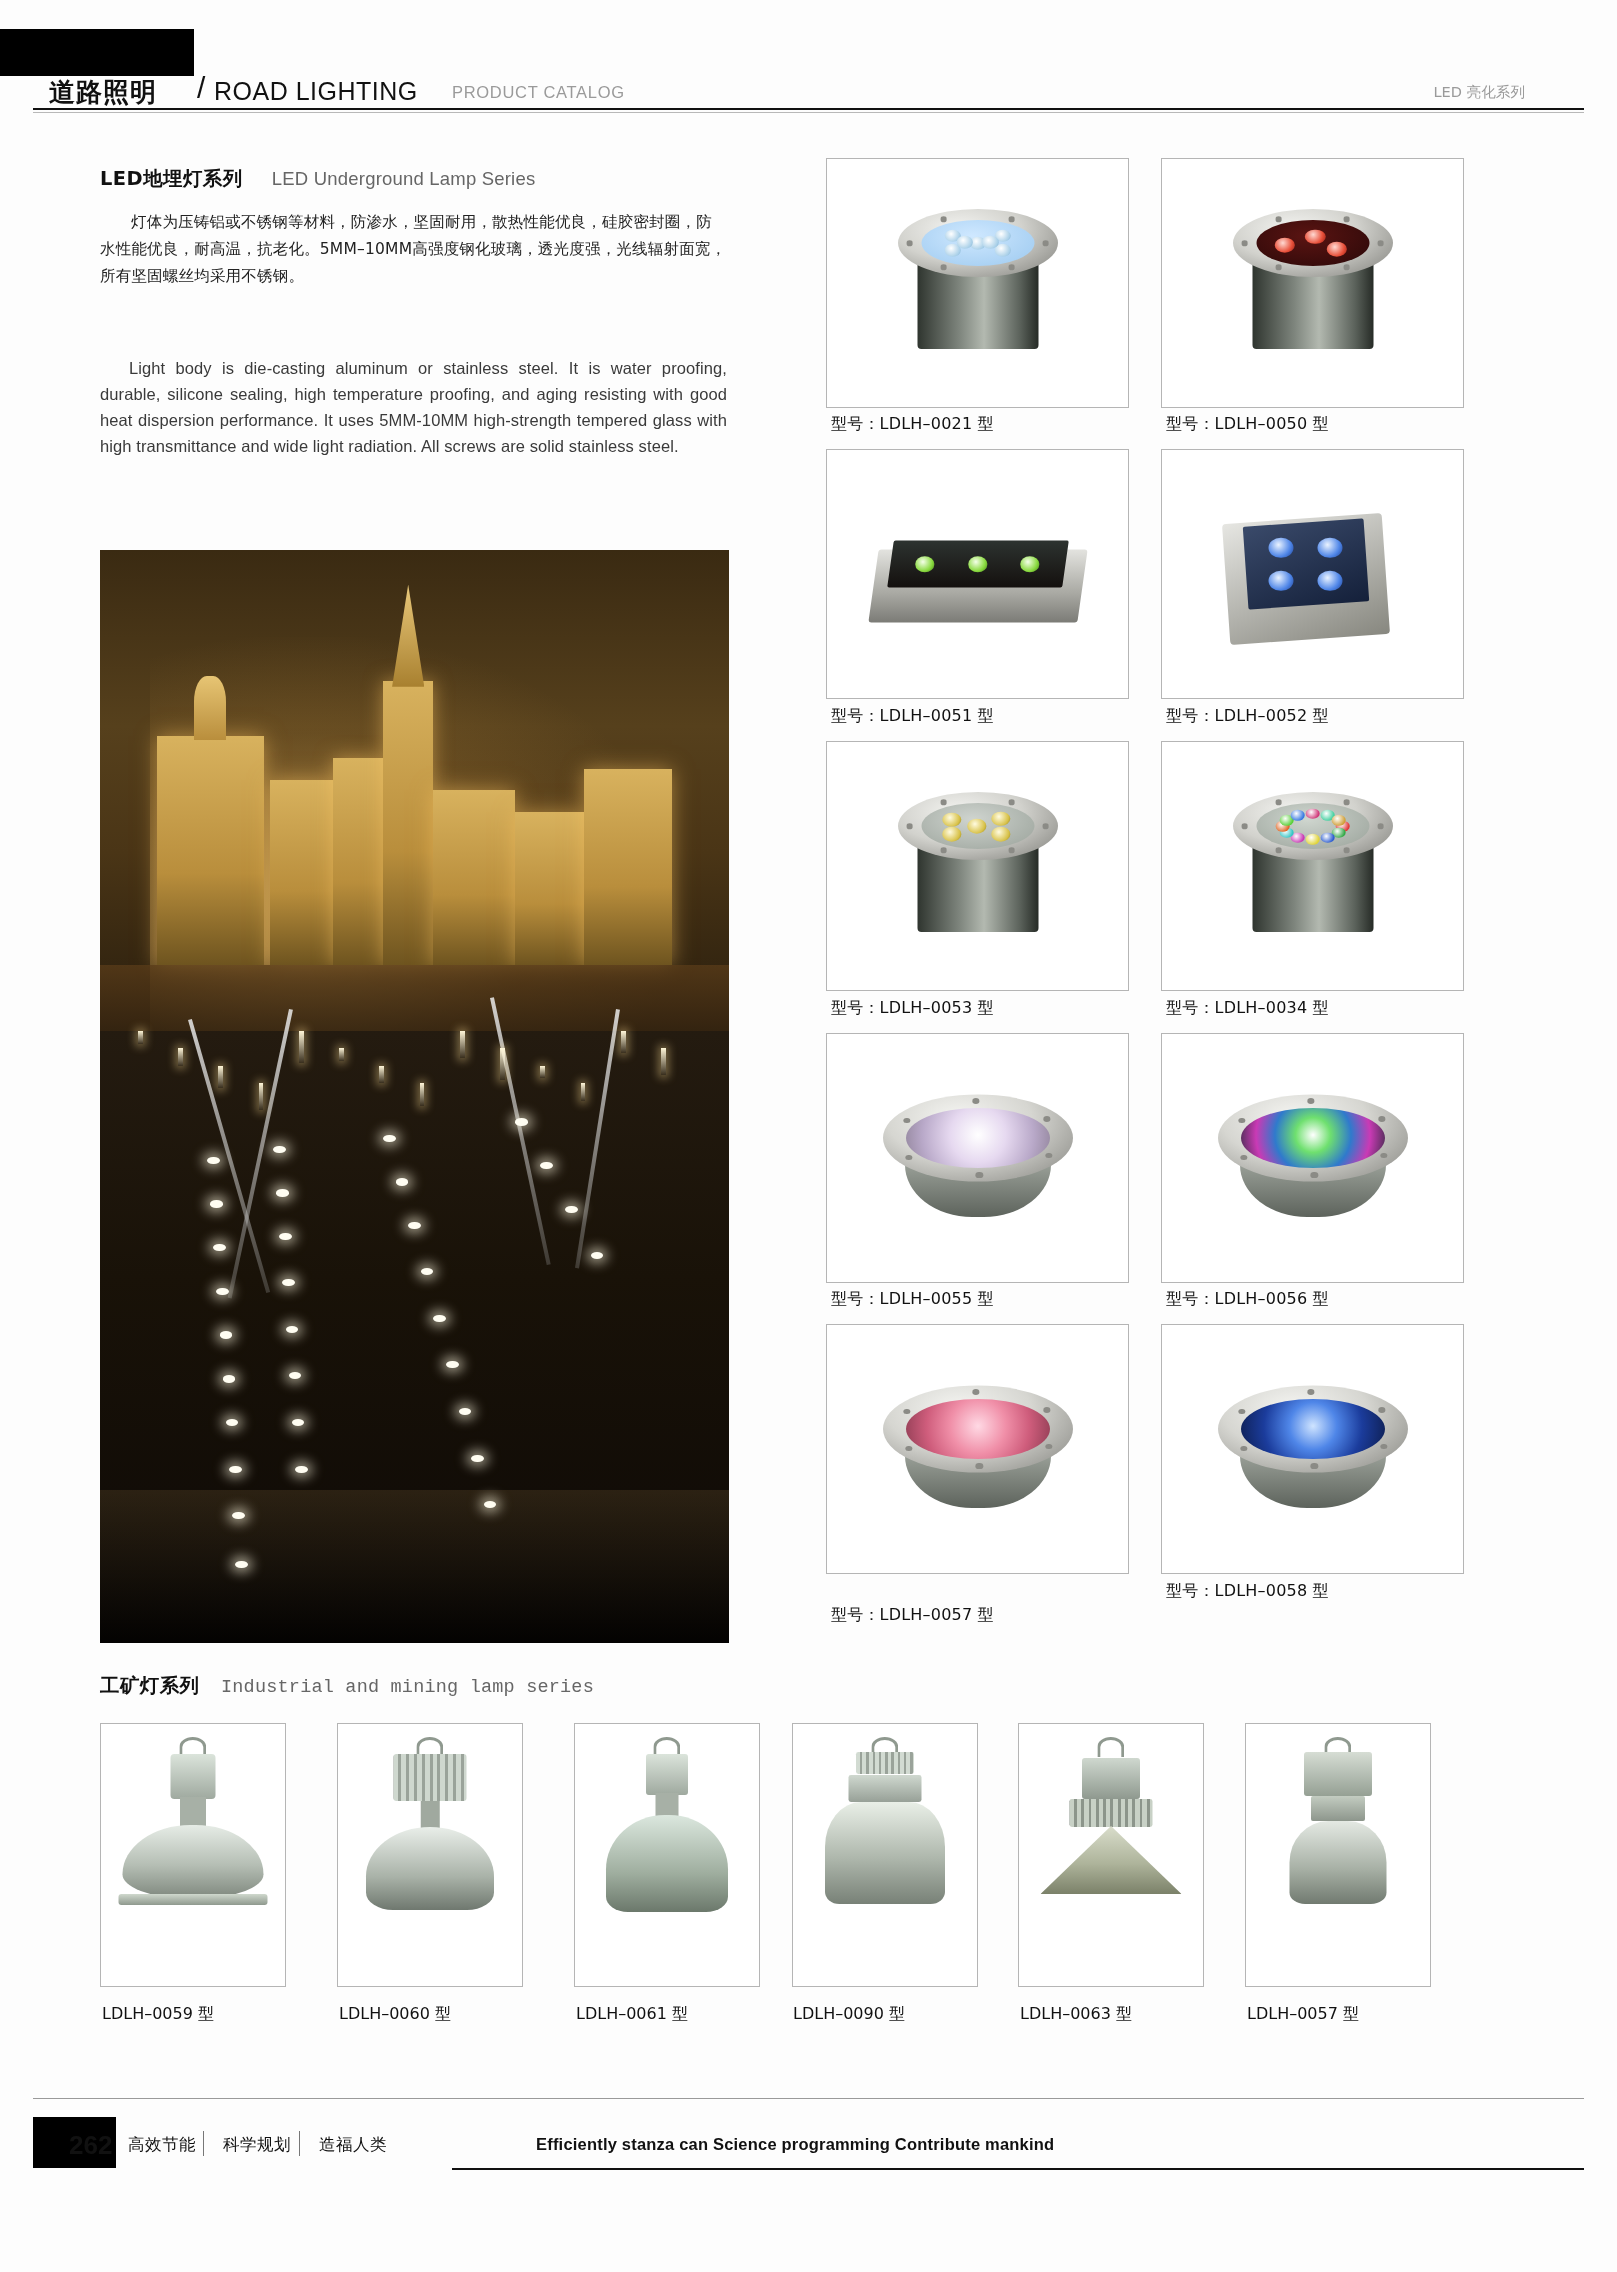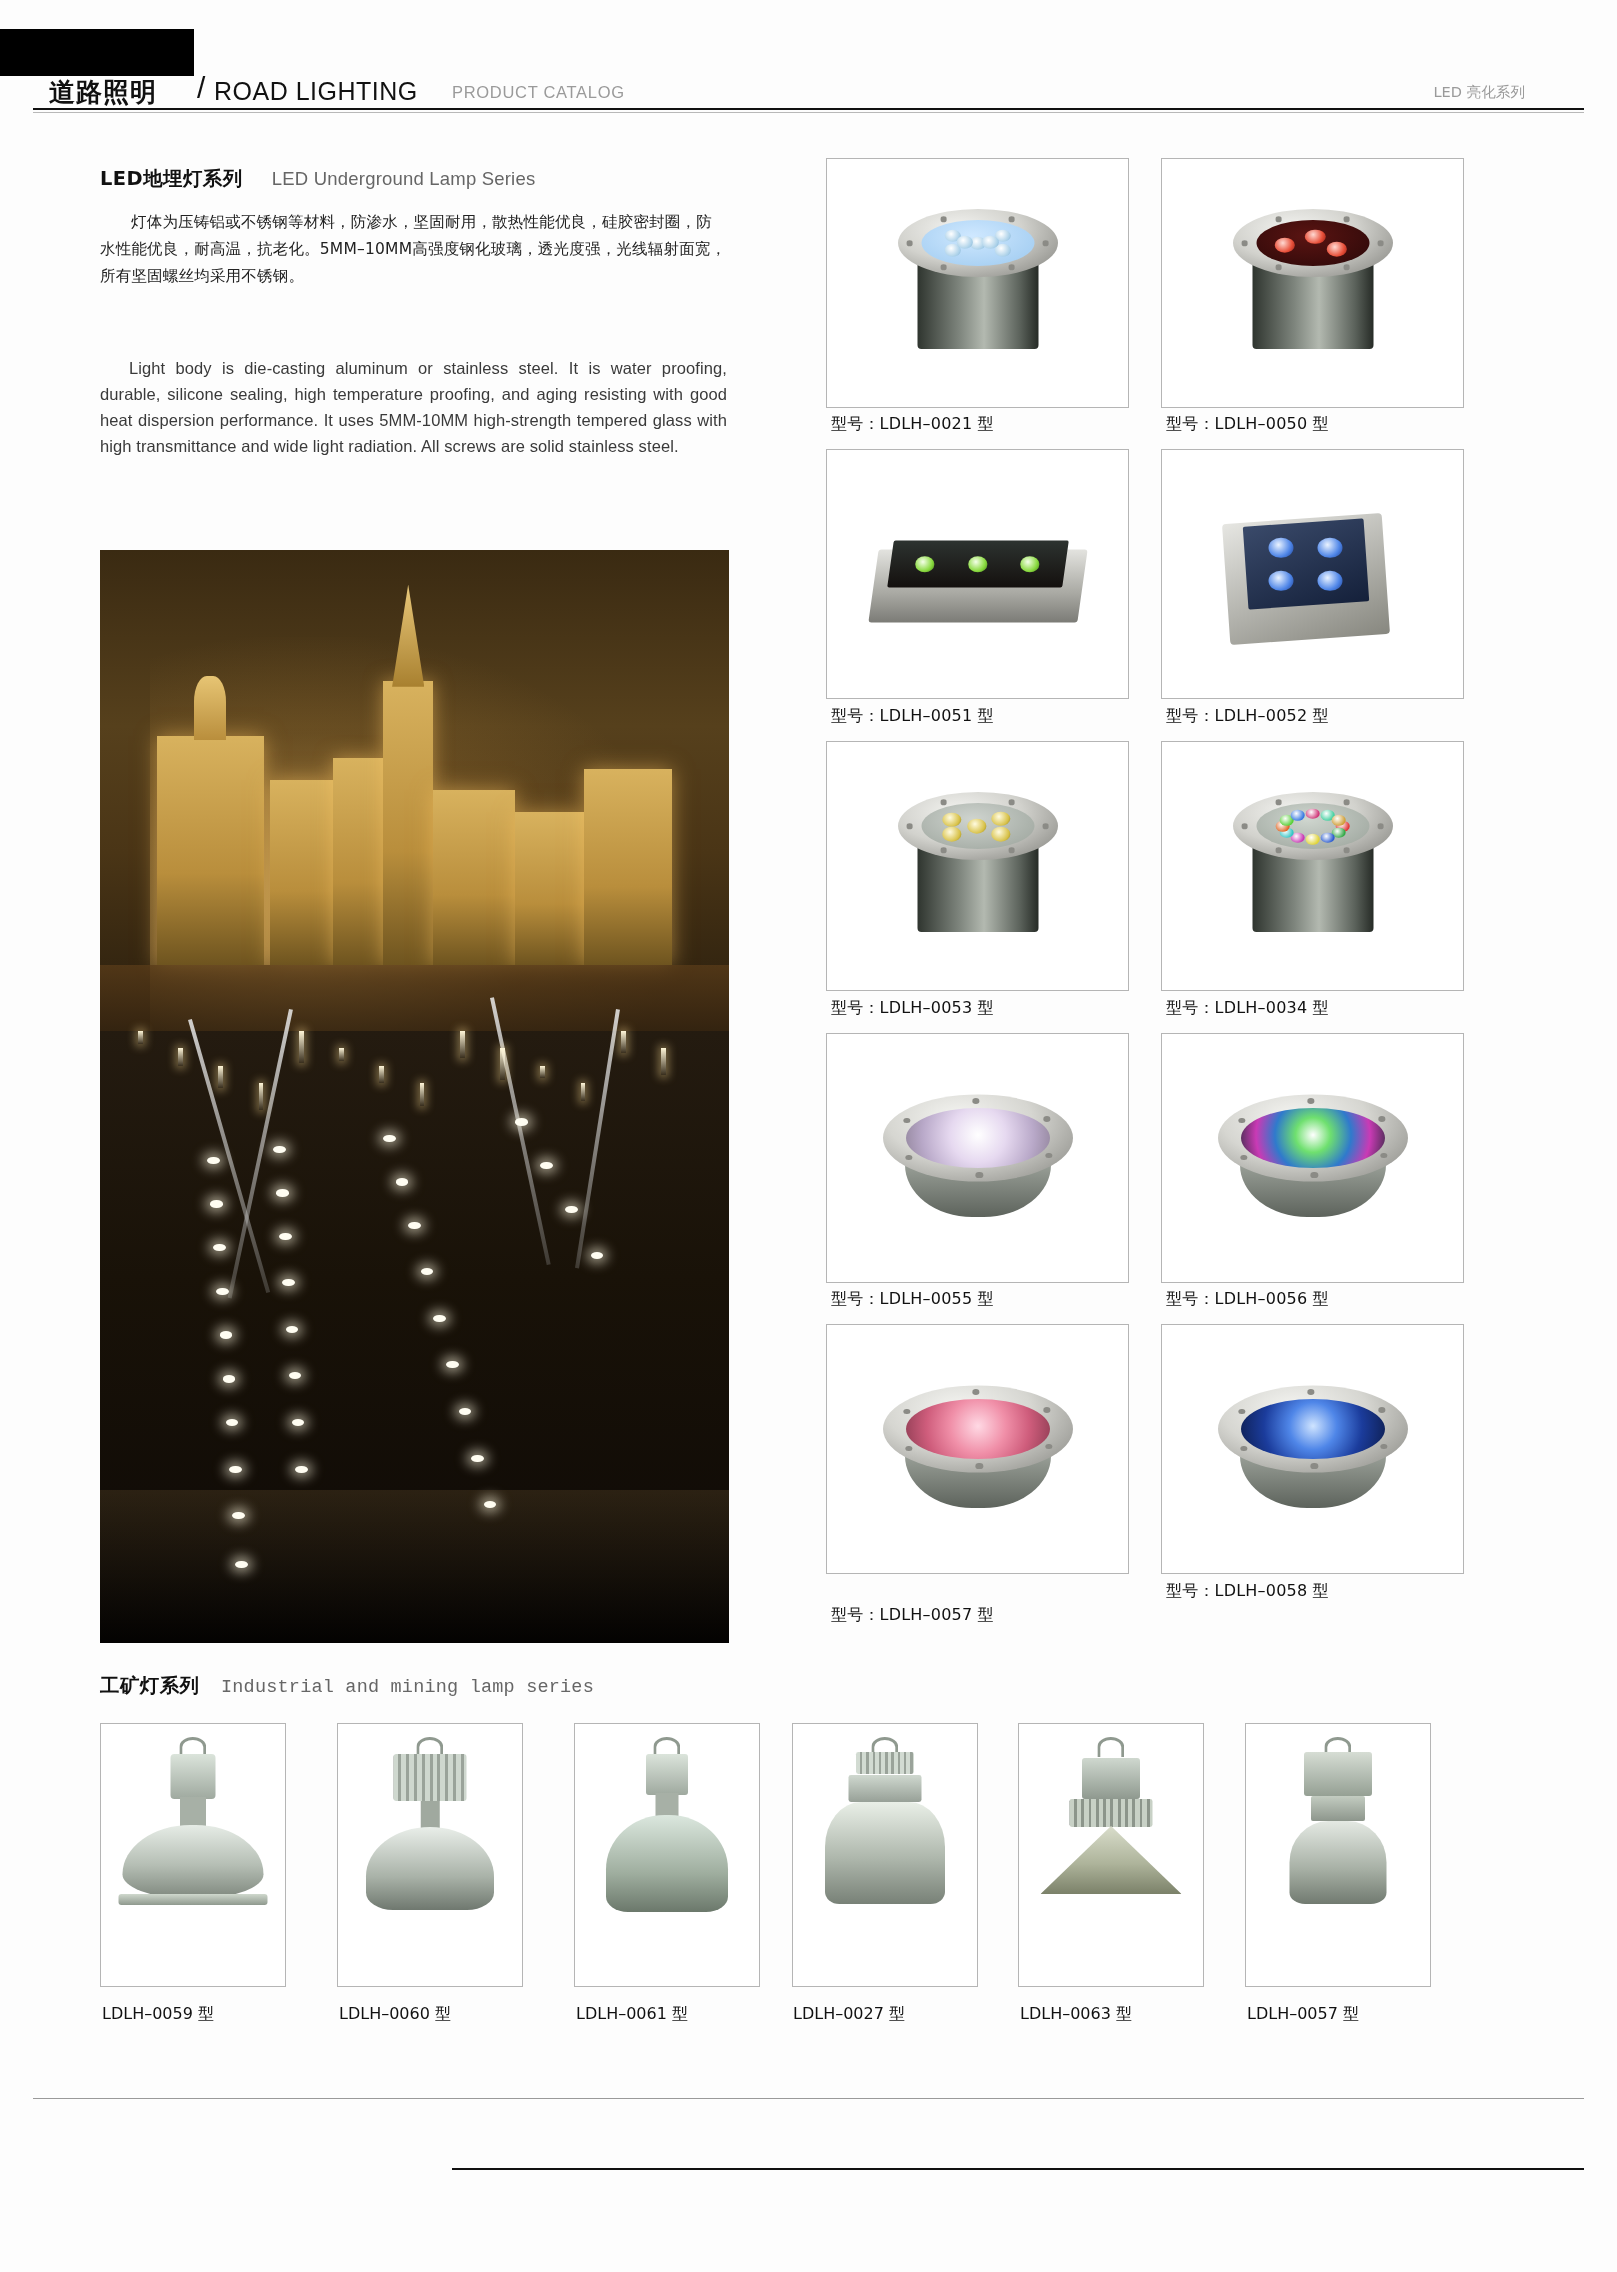--- a/index.html
+++ b/index.html
@@ -592,21 +592,21 @@
       </div>
       <div class="ind-caption" style="left: 576px;">LDLH–0061 型</div>
       <div class="ind-box" style="left: 792px;">
         <div class="ind-art">
           <div style="position: absolute; left: 50%; top: 12.6px; transform: translateX(-50%); width: 21.4px; height: 17.5px; border-top: 3.9px solid rgb(143, 153, 143); border-right: 3.9px solid rgb(143, 153, 143); border-bottom: none; border-left: 3.9px solid rgb(143, 153, 143); border-image: initial; border-radius: 50% 50% 0px 0px;"></div>
           <div style="position: absolute; left: 50%; top: 28px; transform: translateX(-50%); width: 58px; height: 22.4px; background: repeating-linear-gradient(90deg, rgb(210, 219, 210) 0px, rgb(210, 219, 210) 3.9px, rgb(154, 163, 154) 3.9px, rgb(154, 163, 154) 6.3px); border-radius: 2.4px;"></div>
           <div style="position: absolute; left: 50%; top: 51px; transform: translateX(-50%); width: 73px; height: 27px; background: linear-gradient(rgb(207, 216, 207), rgb(151, 160, 151)); border-radius: 2.4px;"></div>
           <div style="position: absolute; left: 50%; top: 78px; transform: translateX(-50%); width: 120px; height: 102px; background: linear-gradient(rgb(233, 239, 231) 0%, rgb(174, 183, 172) 55%, rgb(120, 129, 119) 100%); border-radius: 30% 30% 12% 12% / 44% 44% 12% 12%;"></div>
         </div>
       </div>
-      <div class="ind-caption" style="left: 793px;">LDLH–0027 型</div>
+      <div class="ind-caption" style="left: 793px;">LDLH–0090 型</div>
       <div class="ind-box" style="left: 1018px;">
         <div class="ind-art">
           <div style="position: absolute; left: 50%; top: 12.6px; transform: translateX(-50%); width: 21.4px; height: 17.5px; border-top: 3.9px solid rgb(143, 153, 143); border-right: 3.9px solid rgb(143, 153, 143); border-bottom: none; border-left: 3.9px solid rgb(143, 153, 143); border-image: initial; border-radius: 50% 50% 0px 0px;"></div>
           <div style="position: absolute; left: 50%; top: 34px; transform: translateX(-50%); width: 58px; height: 41px; background: linear-gradient(rgb(207, 216, 207), rgb(143, 153, 143)); border-radius: 2.9px;"></div>
           <div style="position: absolute; left: 50%; top: 75px; transform: translateX(-50%); width: 83px; height: 28px; background: repeating-linear-gradient(90deg, rgb(200, 209, 198) 0px, rgb(200, 209, 198) 4.4px, rgb(140, 149, 139) 4.4px, rgb(140, 149, 139) 7.3px); border-radius: 2.4px;"></div>
           <div style="position: absolute; left: 50%; top: 102px; transform: translateX(-50%); width: 141px; height: 68px; background: linear-gradient(rgb(217, 221, 203) 0%, rgb(174, 180, 155) 55%, rgb(123, 129, 105) 100%); clip-path: polygon(50% 0px, 100% 100%, 0px 100%);"></div>
         </div>
       </div>
       <div class="ind-caption" style="left: 1020px;">LDLH–0063 型</div>
       <div class="ind-box" style="left: 1245px;">
@@ -614,16 +614,26 @@
           <div style="position: absolute; left: 50%; top: 12.6px; transform: translateX(-50%); width: 21.4px; height: 17.5px; border-top: 3.9px solid rgb(143, 153, 143); border-right: 3.9px solid rgb(143, 153, 143); border-bottom: none; border-left: 3.9px solid rgb(143, 153, 143); border-image: initial; border-radius: 50% 50% 0px 0px;"></div>
           <div style="position: absolute; left: 50%; top: 28px; transform: translateX(-50%); width: 68px; height: 44px; background: linear-gradient(rgb(214, 221, 212), rgb(149, 160, 148)); border-radius: 2.9px;"></div>
           <div style="position: absolute; left: 50%; top: 72px; transform: translateX(-50%); width: 54px; height: 25px; background: linear-gradient(rgb(195, 204, 193), rgb(141, 150, 140)); border-radius: 1.9px;"></div>
           <div style="position: absolute; left: 50%; top: 97px; transform: translateX(-50%); width: 97px; height: 83px; background: linear-gradient(rgb(228, 233, 227) 0%, rgb(167, 176, 165) 58%, rgb(113, 122, 112) 100%); border-radius: 40% 40% 16% 16% / 50% 50% 14% 14%;"></div>
         </div>
       </div>
       <div class="ind-caption" style="left: 1247px;">LDLH–0057 型</div>
     </div>
 
   <div class="footer-rule-top"></div>
+  <div class="footer">
+    <div class="footer-black"></div>
+    <div class="page-num">262</div>
+    <div class="footer-cn" style="left:95px;">高效节能</div>
+    <div class="footer-sep" style="left:170px;"></div>
+    <div class="footer-cn" style="left:190px;">科学规划</div>
+    <div class="footer-sep" style="left:266px;"></div>
+    <div class="footer-cn" style="left:286px;">造福人类</div>
+    <div class="footer-en">Efficiently stanza can   Science programming   Contribute mankind</div>
+  </div>
   <div class="footer-rule-bot"></div>
 
 </div>
 
 
 </body></html>

